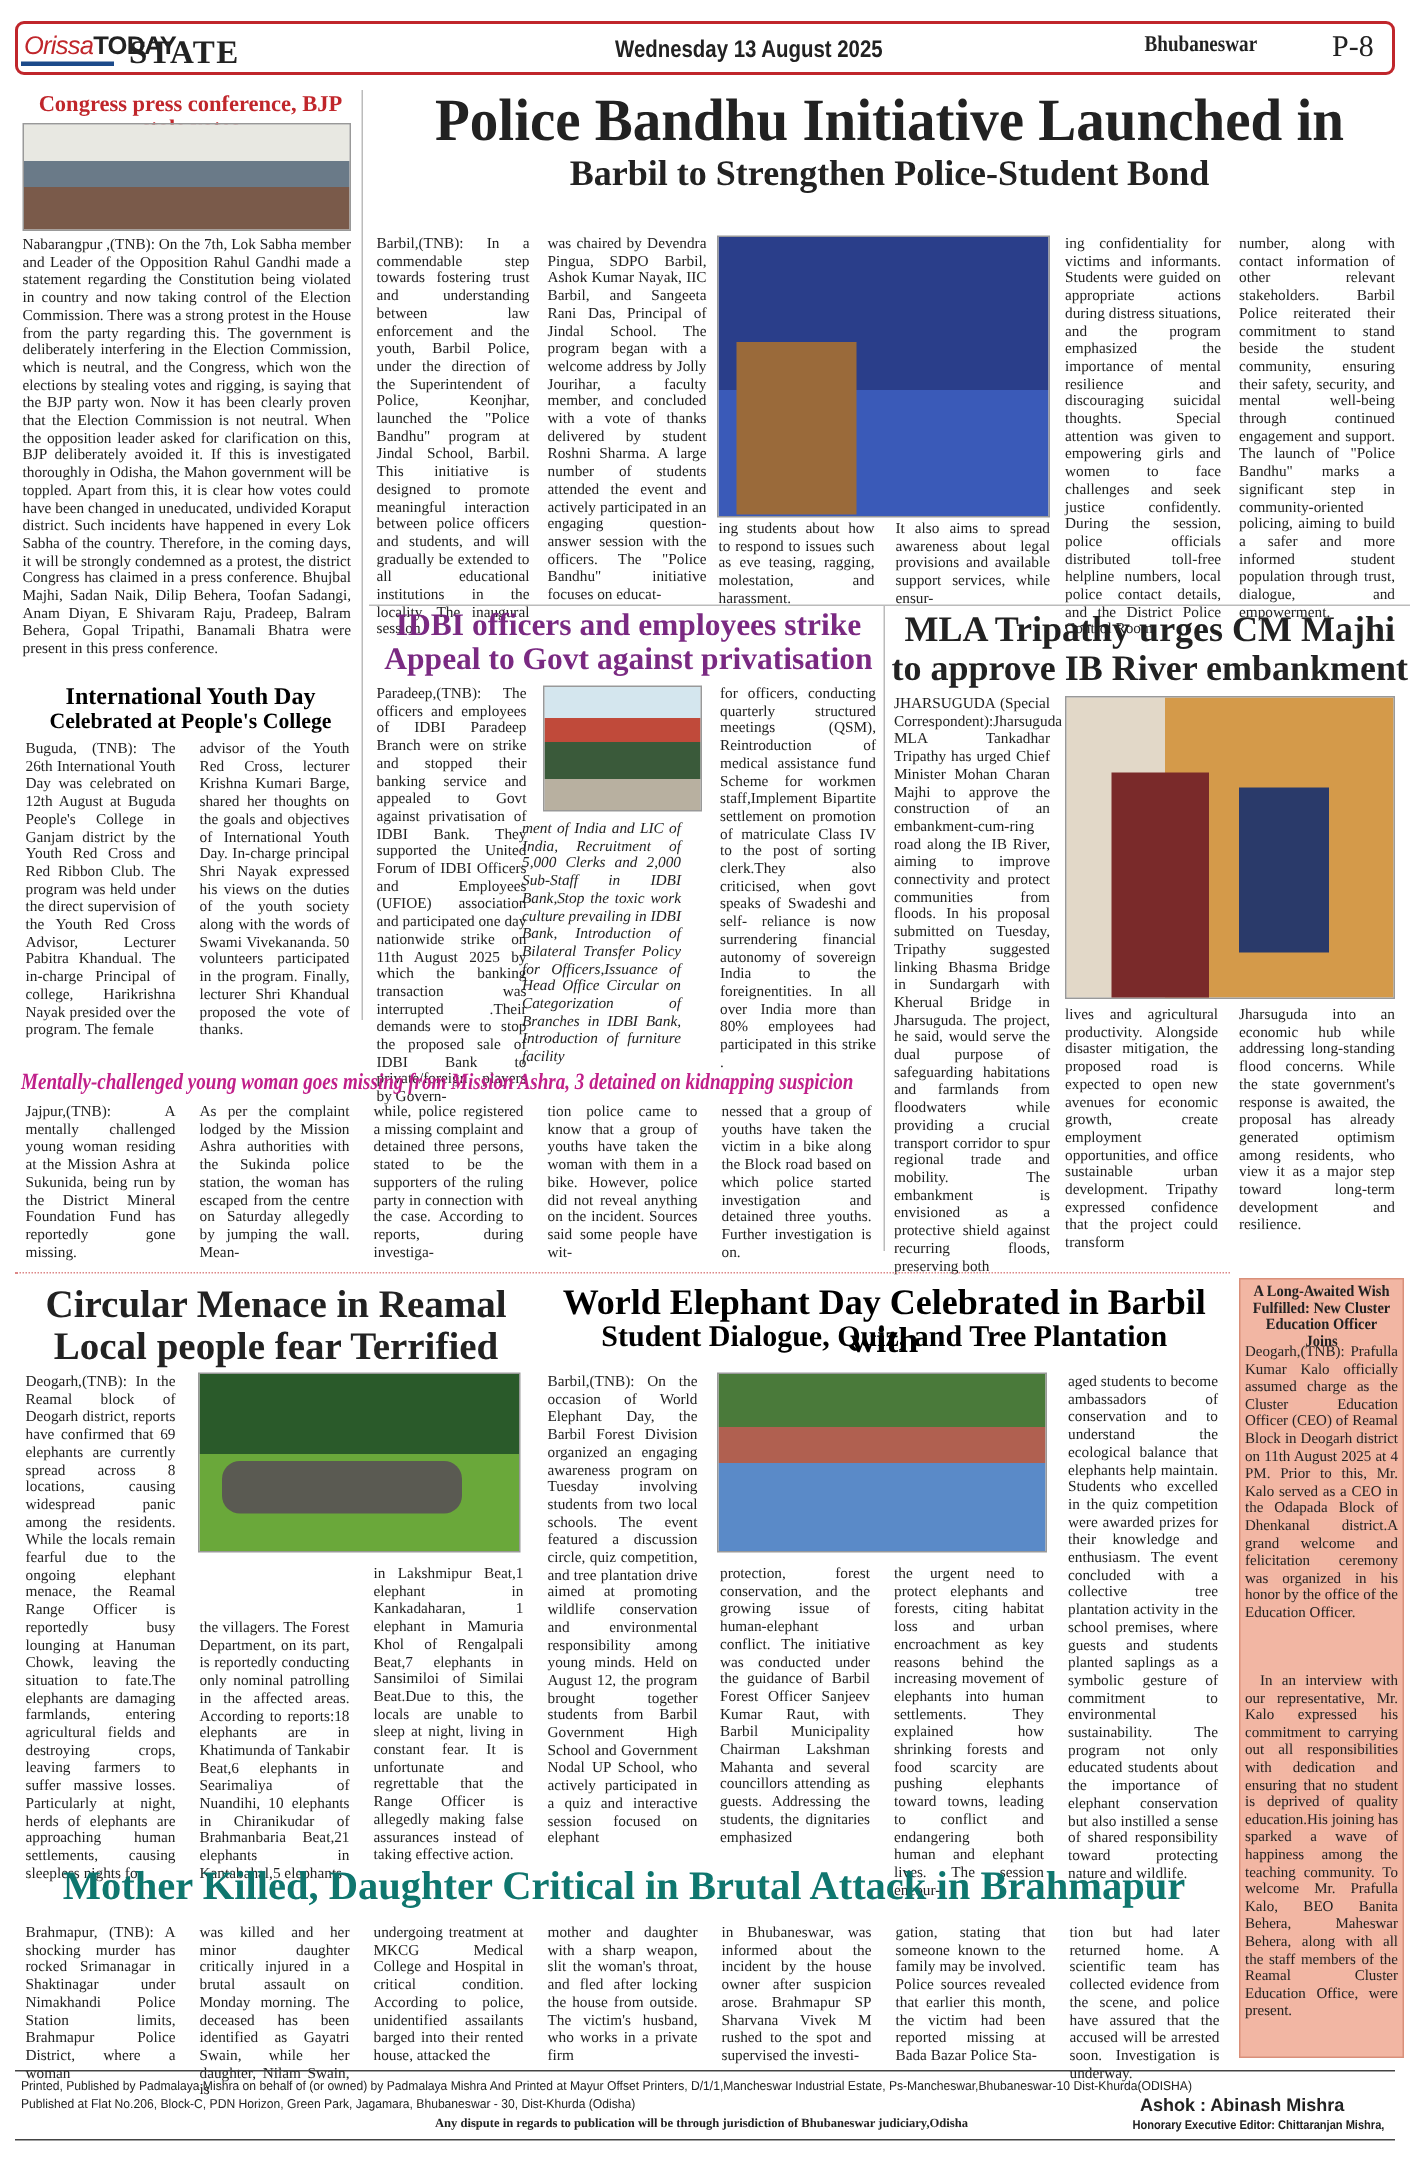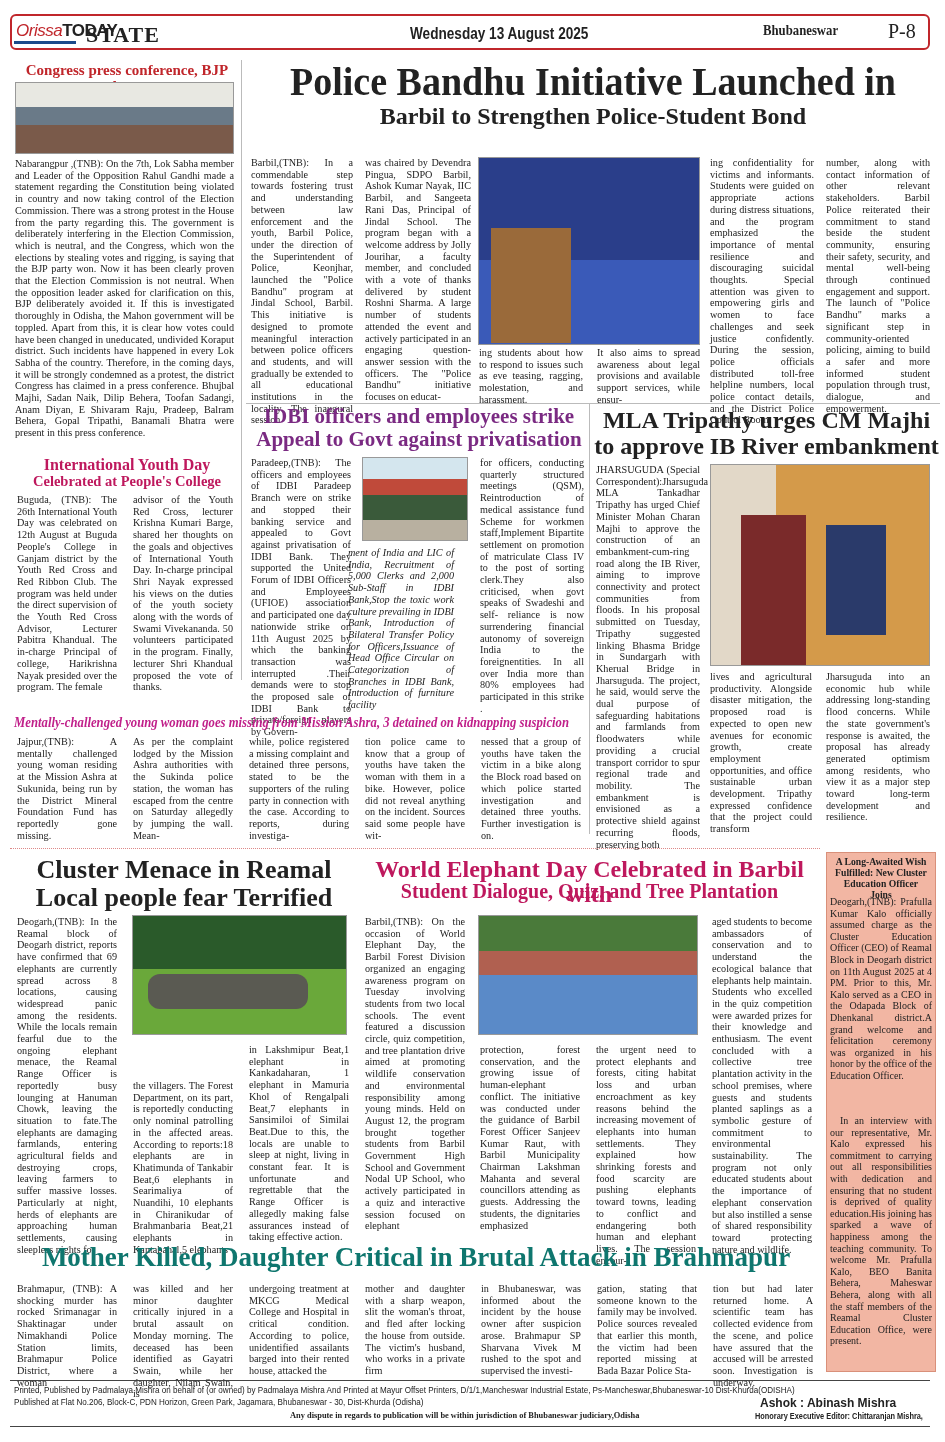--- a/index.html
+++ b/index.html
@@ -13,21 +13,21 @@
 .date{left:410px;top:25px;font-size:16px;font-weight:bold;font-family:"Liberation Sans Narrow","Liberation Sans",sans-serif;transform:scaleX(.85);transform-origin:left}
 .city{left:763px;top:22px;font-size:15px;font-weight:bold;transform:scaleX(.85);transform-origin:left}
 .page{left:888px;top:20px;font-size:20px}
 .col{font-size:10.2px;line-height:11.7px;text-align:justify;hyphens:auto;color:#222}
 .photo{border:1px solid #999}
 .vr{width:1px;background:#bbb}
 .hr{height:1px;background:#bbb}
 .h1{font-weight:bold;text-align:center;line-height:1.05}
 .caption-red{color:#c0262b}
 .purple{color:#7a2a82}
-.navy{color:#be185d}
+.navy{color:#000000}
 .magenta{color:#c0208a}
 .green{color:#0f766e}
 .box{background:#f2b6a3;border:1px solid #d9907a}
 .footer-text{font-family:"Liberation Sans",sans-serif;font-size:8.6px;color:#222}
 </style>
 </head>
 <body>
 
 <div class="abs masthead"></div>
 <div class="abs logo"><i>Orissa</i><span>TODAY</span></div>
@@ -83,21 +83,21 @@
 
 <div class="abs magenta" style="left:14px;top:713px;width:570px;font-size:15.5px;font-style:italic;font-weight:bold;text-align:center;white-space:nowrap;transform:scaleX(.82);transform-origin:left">Mentally-challenged young woman goes missing from Mission Ashra, 3 detained on kidnapping suspicion</div>
 <div class="abs col" style="left:17px;top:736px;width:100px;">Jajpur,(TNB): A mentally challenged young woman residing at the Mission Ashra at Sukunida, being run by the District Mineral Foundation Fund has reportedly gone missing.</div>
 <div class="abs col" style="left:133px;top:736px;width:100px;">As per the complaint lodged by the Mission Ashra authorities with the Sukinda police station, the woman has escaped from the centre on Saturday allegedly by jumping the wall. Mean-</div>
 <div class="abs col" style="left:249px;top:736px;width:100px;">while, police registered a missing complaint and detained three persons, stated to be the supporters of the ruling party in connection with the case. According to reports, during investiga-</div>
 <div class="abs col" style="left:365px;top:736px;width:100px;">tion police came to know that a group of youths have taken the woman with them in a bike. However, police did not reveal anything on the incident. Sources said some people have wit-</div>
 <div class="abs col" style="left:481px;top:736px;width:100px;">nessed that a group of youths have taken the victim in a bike along the Block road based on which police started investigation and detained three youths. Further investigation is on.</div>
 
 <div class="abs" style="left:10px;top:848px;width:810px;border-top:1px dotted #d88;"></div>
 
-<div class="abs h1" style="left:14px;top:856px;width:340px;font-size:26px;">Cluster Menace in Reamal</div>
+<div class="abs h1" style="left:14px;top:856px;width:340px;font-size:26px;">Circular Menace in Reamal</div>
 <div class="abs h1" style="left:14px;top:884px;width:340px;font-size:26px;">Local people fear Terrified</div>
 <div class="abs col" style="left:17px;top:916px;width:100px;">Deogarh,(TNB): In the Reamal block of Deogarh district, reports have confirmed that 69 elephants are currently spread across 8 locations, causing widespread panic among the residents. While the locals remain fearful due to the ongoing elephant menace, the Reamal Range Officer is reportedly busy lounging at Hanuman Chowk, leaving the situation to fate.The elephants are damaging farmlands, entering agricultural fields and destroying crops, leaving farmers to suffer massive losses. Particularly at night, herds of elephants are approaching human settlements, causing sleepless nights for</div>
 <div class="abs photo" style="left:132px;top:915px;width:215px;height:120px;background:linear-gradient(180deg,#2a5a2a 0 45%,#6aa83a 45% 100%)">
   <div style="position:absolute;left:15px;top:58px;width:160px;height:35px;background:#5a5a52;border-radius:12px"></div>
 </div>
 <div class="abs col" style="left:133px;top:1044px;width:100px;margin-top:36px;">the villagers. The Forest Department, on its part, is reportedly conducting only nominal patrolling in the affected areas. According to reports:18 elephants are in Khatimunda of Tankabir Beat,6 elephants in Searimaliya of Nuandihi, 10 elephants in Chiranikudar of Brahmanbaria Beat,21 elephants in Kantabahal,5 elephants</div>
 <div class="abs col" style="left:249px;top:1044px;width:100px;">in Lakshmipur Beat,1 elephant in Kankadaharan, 1 elephant in Mamuria Khol of Rengalpali Beat,7 elephants in Sansimiloi of Similai Beat.Due to this, the locals are unable to sleep at night, living in constant fear. It is unfortunate and regrettable that the Range Officer is allegedly making false assurances instead of taking effective action.</div>
 
 <div class="abs h1 navy" style="left:362px;top:857px;width:455px;font-size:24px;">World Elephant Day Celebrated in Barbil with</div>
 <div class="abs h1 navy" style="left:362px;top:881px;width:455px;font-size:20px;">Student Dialogue, Quiz, and Tree Plantation</div>
@@ -120,15 +120,15 @@
 <div class="abs col" style="left:481px;top:1283px;width:100px;">in Bhubaneswar, was informed about the incident by the house owner after suspicion arose. Brahmapur SP Sharvana Vivek M rushed to the spot and supervised the investi-</div>
 <div class="abs col" style="left:597px;top:1283px;width:100px;">gation, stating that someone known to the family may be involved. Police sources revealed that earlier this month, the victim had been reported missing at Bada Bazar Police Sta-</div>
 <div class="abs col" style="left:713px;top:1283px;width:100px;">tion but had later returned home. A scientific team has collected evidence from the scene, and police have assured that the accused will be arrested soon. Investigation is underway.</div>
 
 <div class="abs" style="left:10px;top:1380px;width:920px;height:1px;background:#444"></div>
 
 <div class="abs footer-text" style="left:14px;top:1385px;width:920px;white-space:nowrap;transform:scaleX(.94);transform-origin:left">Printed, Published by Padmalaya Mishra on behalf of (or owned) by Padmalaya Mishra And Printed at Mayur Offset Printers, D/1/1,Mancheswar Industrial Estate, Ps-Mancheswar,Bhubaneswar-10 Dist-Khurda(ODISHA)</div>
 <div class="abs footer-text" style="left:14px;top:1397px;white-space:nowrap;transform:scaleX(.94);transform-origin:left">Published at Flat No.206, Block-C, PDN Horizon, Green Park, Jagamara, Bhubaneswar - 30, Dist-Khurda (Odisha)</div>
 <div class="abs footer-text" style="left:500px;top:1479px;white-space:nowrap;font-size:8px">Ph-Fax-:0674-2350781 Mob-09556437592,09437045332,</div>
 <div class="abs footer-text" style="left:760px;top:1396px;font-size:12px;font-weight:bold;white-space:nowrap">Ashok : Abinash Mishra</div>
-<div class="abs" style="left:290px;top:1411px;font-size:8.4px;font-weight:bold;font-family:'Liberation Serif',serif;white-space:nowrap">Any dispute in regards to publication will be within jurisdiction of Bhubaneswar judiciary,Odisha</div>
+<div class="abs" style="left:290px;top:1411px;font-size:8.4px;font-weight:bold;font-family:'Liberation Serif',serif;white-space:nowrap">Any dispute in regards to publication will be through jurisdiction of Bhubaneswar judiciary,Odisha</div>
 <div class="abs footer-text" style="left:755px;top:1411px;font-size:8.4px;font-weight:bold;white-space:nowrap;transform:scaleX(.88);transform-origin:left">Honorary Executive Editor: Chittaranjan Mishra,</div>
 <div class="abs" style="left:10px;top:1426px;width:920px;height:1px;background:#444"></div>
 
 </body></html>

